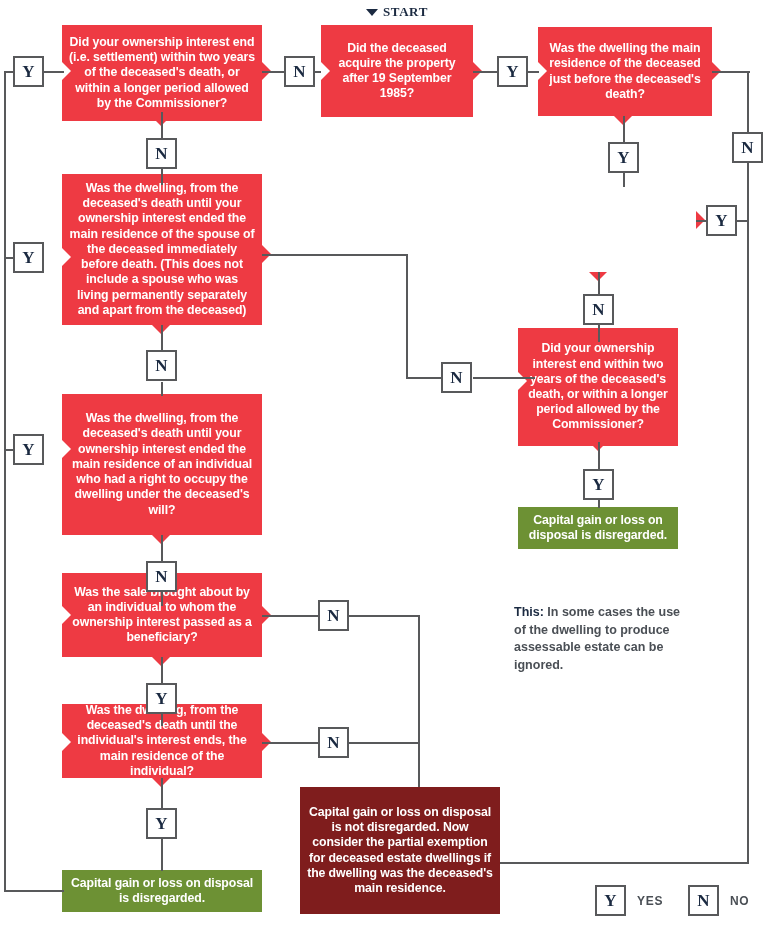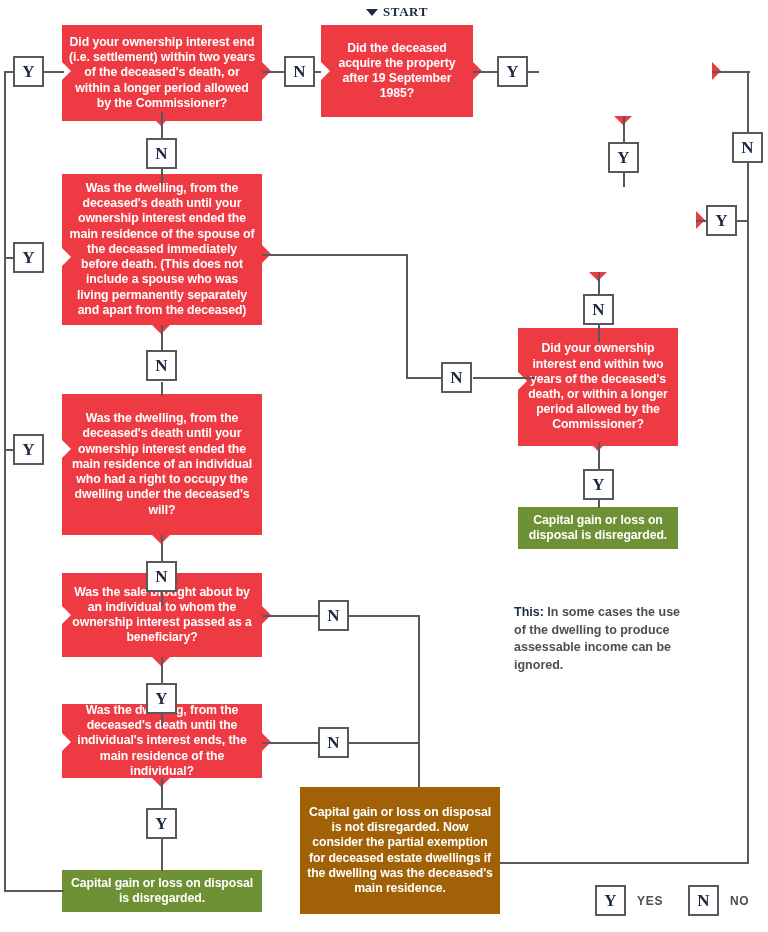--- a/index.html
+++ b/index.html
@@ -5,21 +5,21 @@
   html,body{margin:0;padding:0;background:#fff;}
   body{font-family:"Liberation Sans",sans-serif;}
   #canvas{position:relative;width:768px;height:932px;overflow:hidden;background:#fff;}
 
   .box{position:absolute;box-sizing:border-box;color:#fff;display:flex;
        align-items:center;justify-content:center;text-align:center;
        font-family:"Liberation Sans",sans-serif;font-weight:600;
        font-size:12.3px;line-height:15.2px;padding:4px 7px;letter-spacing:-0.1px;}
   .red{background:#ee3a43;}
   .green{background:#6d9134;}
-  .orange{background:#a16207;}
+  .orange{background:#7f1d1d;}
 
   
   .notch{position:absolute;width:0;height:0;}
   .notch-left{border-top:9px solid transparent;border-bottom:9px solid transparent;
               border-left:9px solid #fff;left:0;}
   .notch-right{border-top:9px solid transparent;border-bottom:9px solid transparent;
                border-left:9px solid #ee3a43;}
   .notch-down{border-left:9px solid transparent;border-right:9px solid transparent;
               border-top:9px solid #ee3a43;}
 
@@ -124,20 +124,24 @@
   </div>
   <div class="notch notch-right" style="left:262px;top:62px;"></div>
   <div class="notch notch-down" style="left:152px;top:117px;"></div>
 
   <div class="box red" style="left:321px;top:25px;width:152px;height:92px;align-items:center;">
     <div class="notch notch-left" style="top:37px;"></div>
     <span>Did the deceased acquire the property after 19 September 1985?</span>
   </div>
   <div class="notch notch-right" style="left:473px;top:62px;"></div>
 
+  <div class="box red" style="left:538px;top:27px;width:174px;height:89px;">
+    <div class="notch notch-left" style="top:35px;"></div>
+    <span>Was the dwelling the main residence of the deceased just before the deceased's death?</span>
+  </div>
   <div class="notch notch-right" style="left:712px;top:62px;"></div>
   <div class="notch notch-down" style="left:614px;top:116px;"></div>
 
   <div class="box red" style="left:62px;top:174px;width:200px;height:151px;">
     <div class="notch notch-left" style="top:74px;"></div>
     <span>Was the dwelling, from the deceased's death until your ownership interest ended the main residence of the spouse of the deceased immediately before death. (This does not include a spouse who was living permanently separately and apart from the deceased)</span>
   </div>
   <div class="notch notch-right" style="left:262px;top:245px;"></div>
   <div class="notch notch-down" style="left:152px;top:325px;"></div>
 
@@ -231,21 +235,21 @@
       <span>Y</span>
     </div>
   <div class="badge" style="left:318px;top:727px;">
       <span>N</span>
     </div>
   <div class="badge" style="left:146px;top:808px;">
       <span>Y</span>
     </div>
 
   <div class="note" style="left:514px;top:604px;">
-    <p><b>This:</b><span> In some cases the use of the dwelling to produce assessable income can be ignored.</span></p>
+    <p><b>This:</b><span> In some cases the use of the dwelling to produce assessable estate can be ignored.</span></p>
   </div>
 
   <div class="legend" style="left:595px;top:885px;">
     <div class="lgbadge">
         <span>Y</span>
       </div>
     <span class="lbl">YES</span>
   </div>
   <div class="legend" style="left:688px;top:885px;">
     <div class="lgbadge">

